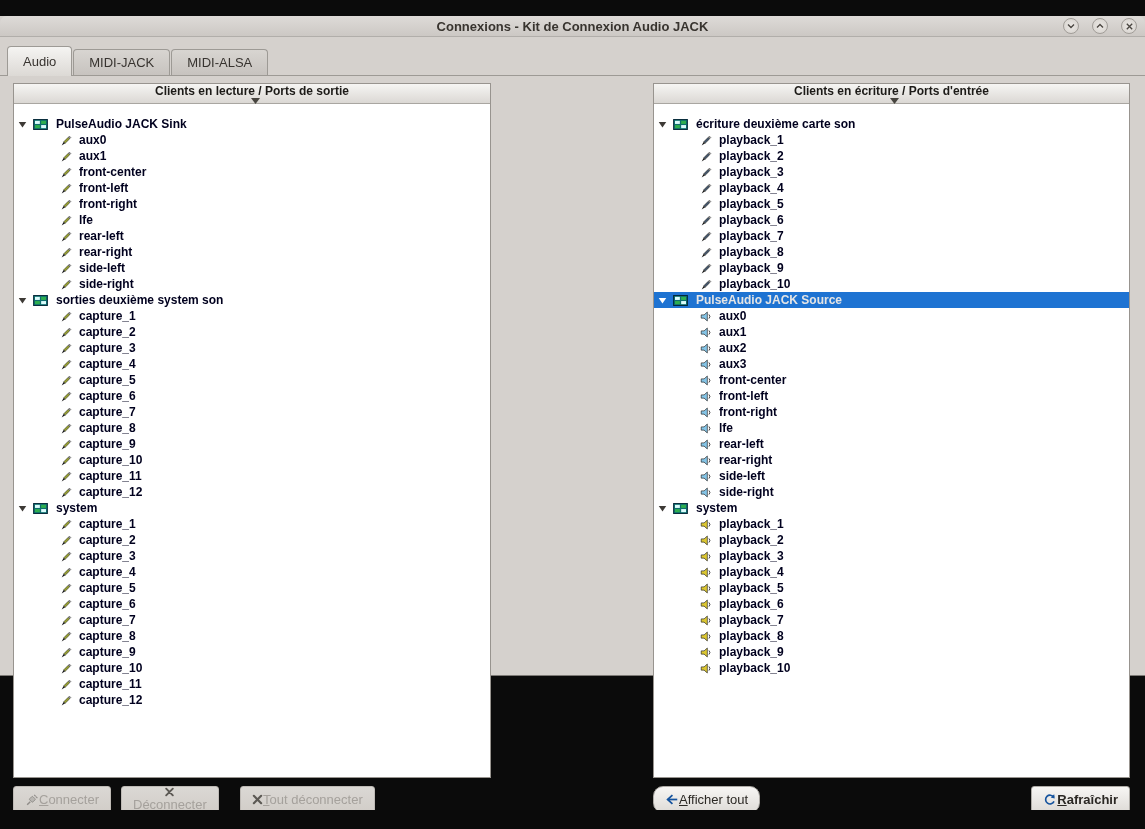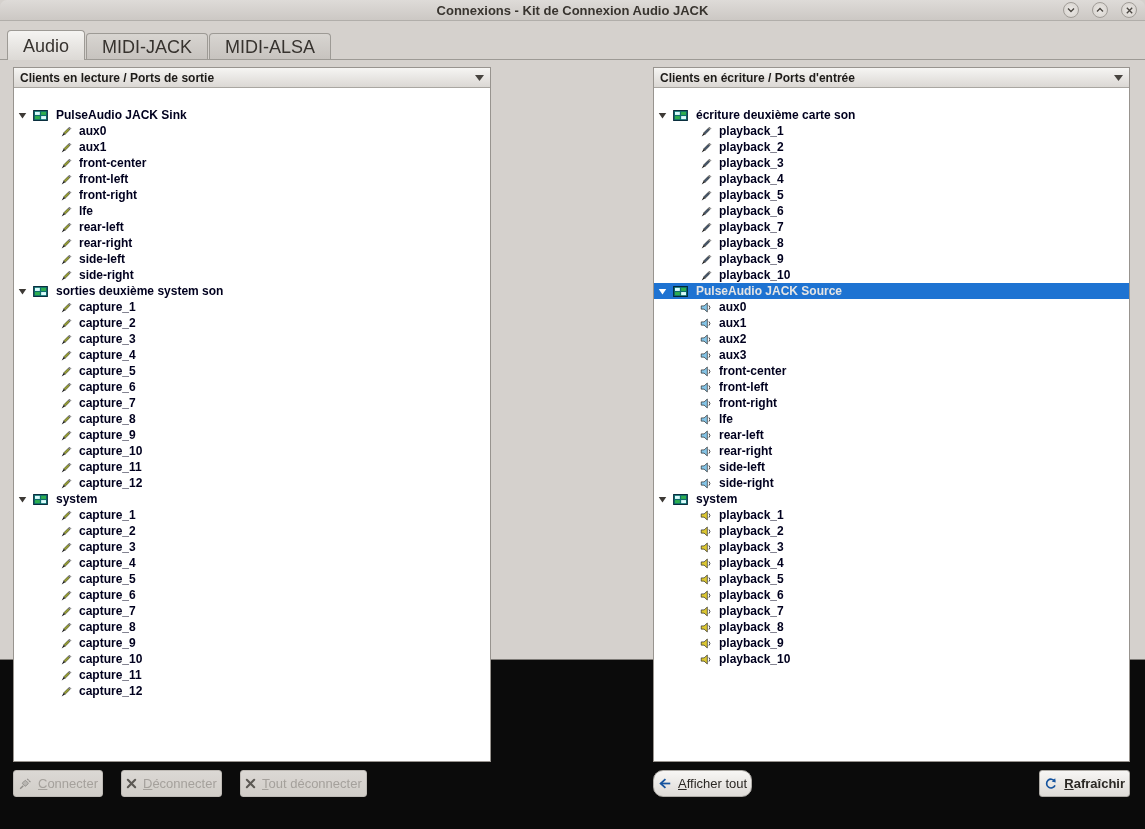--- a/index.html
+++ b/index.html
@@ -2,67 +2,67 @@
 <html style="--sel: #1e73d2; --tree-text: #00001e;"><head>
 <meta charset="utf-8">
 <style>
   * { box-sizing: border-box; }
   html,body { margin:0; padding:0; }
   body {
     position:relative; width:1145px; height:829px; overflow:hidden;
     background:#0b0b0b;
     font-family:"Liberation Sans", sans-serif;
   }
-  .window { position:absolute; top:0; left:0; width:1145px; height:660px; background:#d5d1cd; border-bottom:1px solid #7d7a76; }
+  .window { position:absolute; top:16px; left:0; width:1145px; height:660px; background:#d5d1cd; border-bottom:1px solid #7d7a76; }
 
   
   .titlebar { position:absolute; top:0; left:0; right:0; height:21px;
     background:linear-gradient(#dedbd8,#ccc8c4); border-bottom:1px solid #b1aeaa; border-radius:7px 7px 0 0; }
   .title { position:absolute; inset:0; line-height:21px; text-align:center; font-size:13px; font-weight:bold; color:#38342f; }
   .win-controls { position:absolute; right:8px; top:2px; display:flex; gap:13px; z-index:3; }
   .win-btn { width:16px; height:16px; border-radius:50%; border:1px solid #a19d98;
     background:radial-gradient(#ece9e6,#d4d0cb); display:flex; align-items:center; justify-content:center; }
 
   
   .tabbar { position:absolute; top:22px; left:0; right:0; height:38px; border-bottom:1px solid #9d9a95; padding-left:7px; display:flex; align-items:flex-end; }
-  .tab { height:26px; line-height:26px; padding:0 15px; font-size:18px; color:#37332f;
+  .tab { height:26px; line-height:26px; padding:0 15px; font-size:13px; color:#37332f;
     background:linear-gradient(#d8d5d1,#c7c3bf); border:1px solid #9d9a95; border-bottom:none; border-radius:4px 4px 0 0; margin-right:1px; }
   .tab.active { height:30px; line-height:30px; background:linear-gradient(#f5f4f2,#dcd9d5); margin-bottom:-1px; z-index:2; font-weight:normal; }
 
   
   .panel { position:absolute; background:#ffffff; border:1px solid #98948f; }
   #left-panel  { left:13px;  top:67px; width:478px; height:695px; }
   #right-panel { left:653px; top:67px; width:477px; height:695px; }
   .panel-header { position:absolute; top:0; left:0; right:0; height:20px;
     background:linear-gradient(#f6f5f3,#dbd8d4); border-bottom:1px solid #a9a6a1;
-    display:flex; align-items:center; padding:0 6px; font-size:12px; font-weight:bold; color:#1d1b18; }
+    display:flex; align-items:center; padding:0 6px; font-size:12px; font-weight:bold; color:#1d1b18;flex-direction:column; }
   .panel-header .hdr-label { flex:1; }
   .hdr-arrow { display:flex; align-items:center; padding-left:6px; }
-  .tree { position:absolute; top:20px; left:0; right:0; bottom:0; overflow:hidden; padding-top:19px; }
+  .tree { position:absolute; top:20px; left:0; right:0; bottom:0; overflow:hidden; padding-top:12px; }
 
   .tree-row { display:flex; align-items:center; height:16px; font-size:12px; font-weight:bold;
     color:var(--tree-text,#00001e); white-space:nowrap; }
   .client-row { padding-left:4px; }
   .arrow { width:15px; display:flex; align-items:center; }
   .cicon { width:17px; display:flex; align-items:center; margin-right:6px; }
   .port-row { padding-left:46px; }
   .picon-wrap { width:14px; display:flex; align-items:center; margin-right:5px; }
   .tree-row.selected { background:var(--sel,#1e73d2); color:#e5e5e5; }
 
   
   .canvas { position:absolute; left:492px; top:67px; width:160px; height:695px; }
 
   
   .buttonbar { position:absolute; top:770px; left:13px; right:15px; height:27px; }
-  .btn { position:absolute; top:0; height:27px; padding:0 4px; display:inline-flex; align-items:center; gap:6px;
+  .btn { position:absolute; top:0; height:27px; padding:0 11px; display:inline-flex; align-items:center; gap:0;
     font-family:inherit; font-size:13px; color:#2b2824;
     background:linear-gradient(#f7f6f4,#dedbd7); border:1px solid #aeaba6; border-radius:3px; }
   .btn.disabled { color:#a5a19c; background:linear-gradient(#dbd8d4,#d1cdc8); border-color:#bebab5; }
   #btn-connect { left:0; }
-  #btn-disconnect { left:108px; }
+  #btn-disconnect { left:108px;flex-direction:column; }
   #btn-disconnect-all { left:227px;justify-content:center; }
   #btn-show-all { left:640px;border-radius:10px; }
   #btn-refresh { right:0;font-weight:bold; }
 
   .bottom-strip { position:absolute; left:0; top:810px; width:1145px; height:19px; background:#0a0a0a; }
 </style>
 <title>Connexions - Kit de Connexion Audio JACK</title></head>
 <body>
 
 <div class="window">

